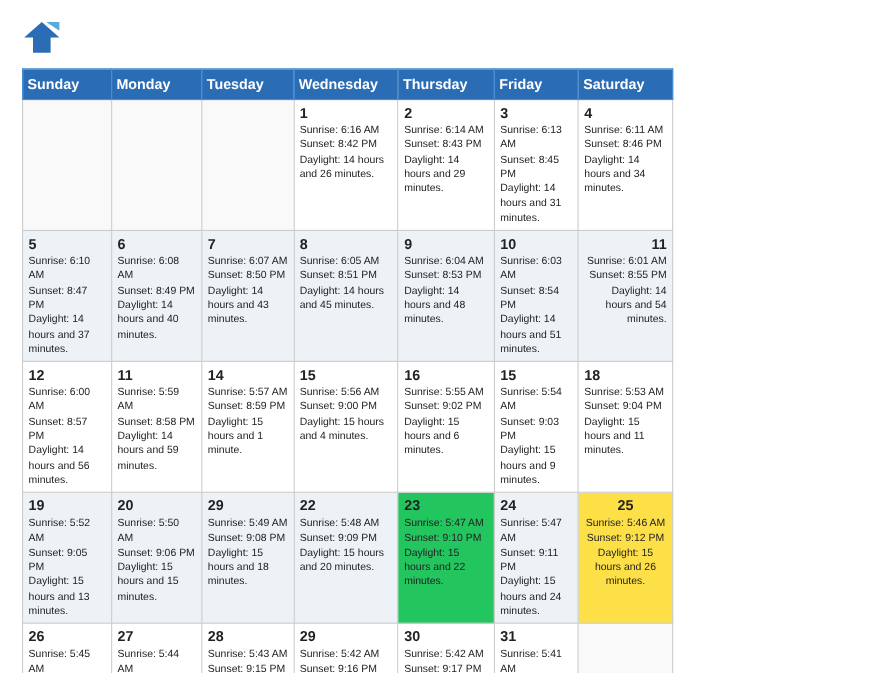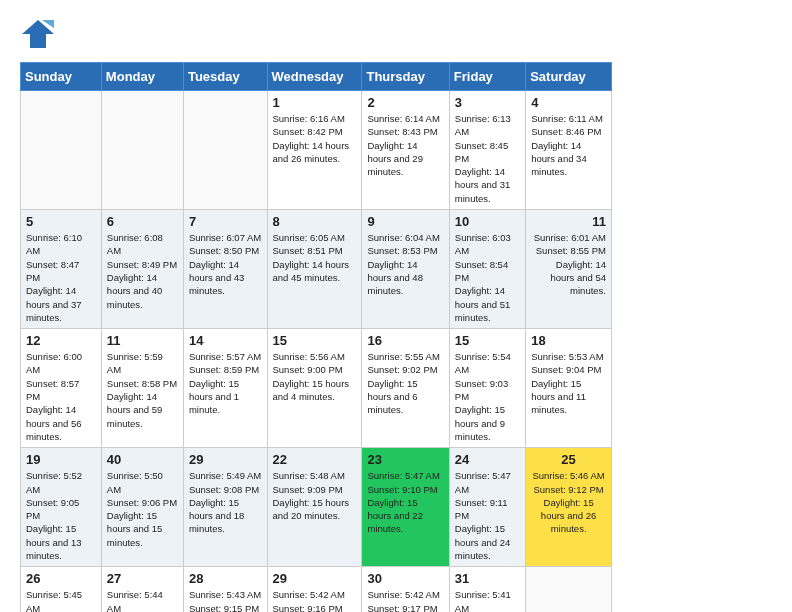--- a/index.html
+++ b/index.html
@@ -210,21 +210,21 @@
             <span class="day-number">18</span>
             <div class="day-info">Sunrise: 5:53 AM<br>Sunset: 9:04 PM<br>Daylight: 15 hours and 11 minutes.</div>
           </td>
         </tr>
         <tr>
           <td style="background: rgb(237, 242, 247);">
             <span class="day-number">19</span>
             <div class="day-info">Sunrise: 5:52 AM<br>Sunset: 9:05 PM<br>Daylight: 15 hours and 13 minutes.</div>
           </td>
           <td style="background: rgb(237, 242, 247);">
-            <span class="day-number">40</span>
+            <span class="day-number">20</span>
             <div class="day-info">Sunrise: 5:50 AM<br>Sunset: 9:06 PM<br>Daylight: 15 hours and 15 minutes.</div>
           </td>
           <td style="background: rgb(237, 242, 247);">
             <span class="day-number">29</span>
             <div class="day-info">Sunrise: 5:49 AM<br>Sunset: 9:08 PM<br>Daylight: 15 hours and 18 minutes.</div>
           </td>
           <td style="background: rgb(237, 242, 247);">
             <span class="day-number">22</span>
             <div class="day-info">Sunrise: 5:48 AM<br>Sunset: 9:09 PM<br>Daylight: 15 hours and 20 minutes.</div>
           </td>

